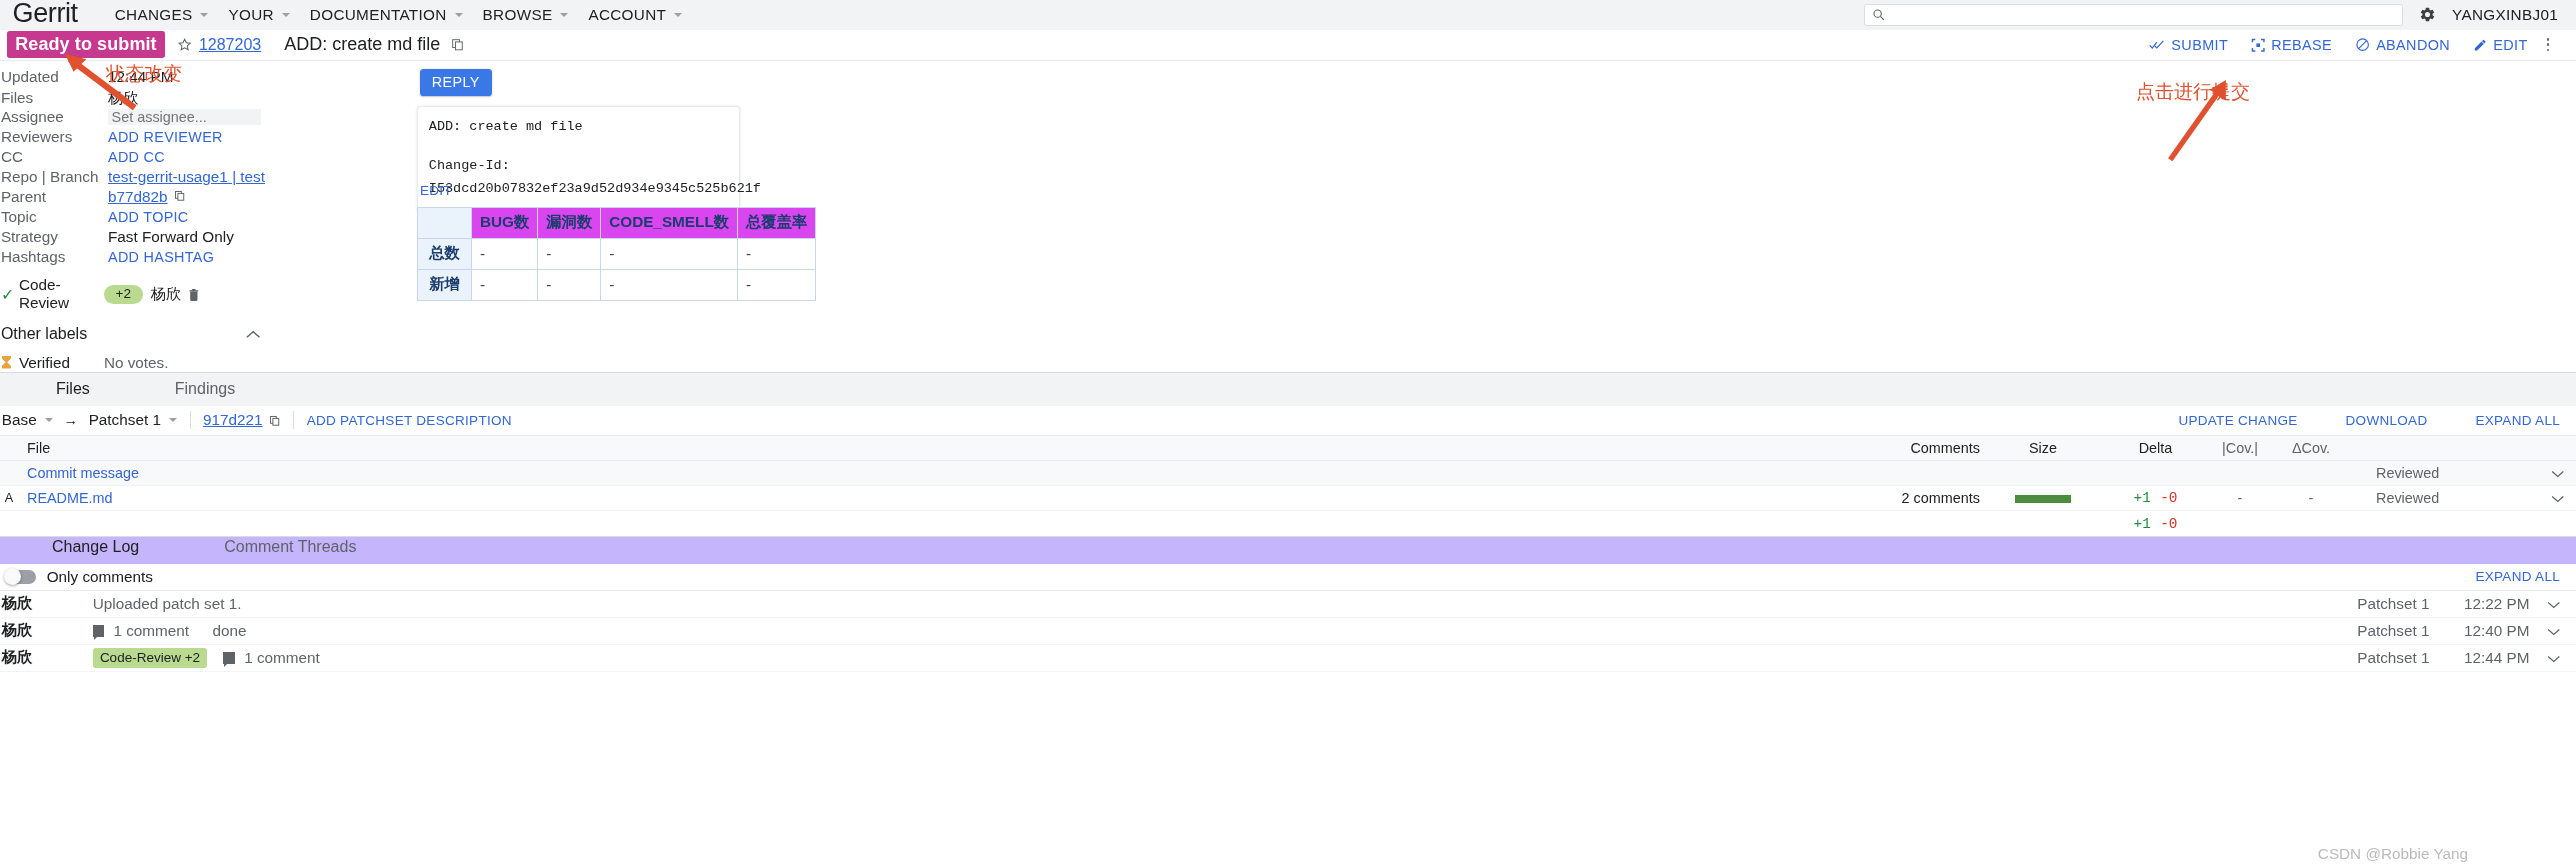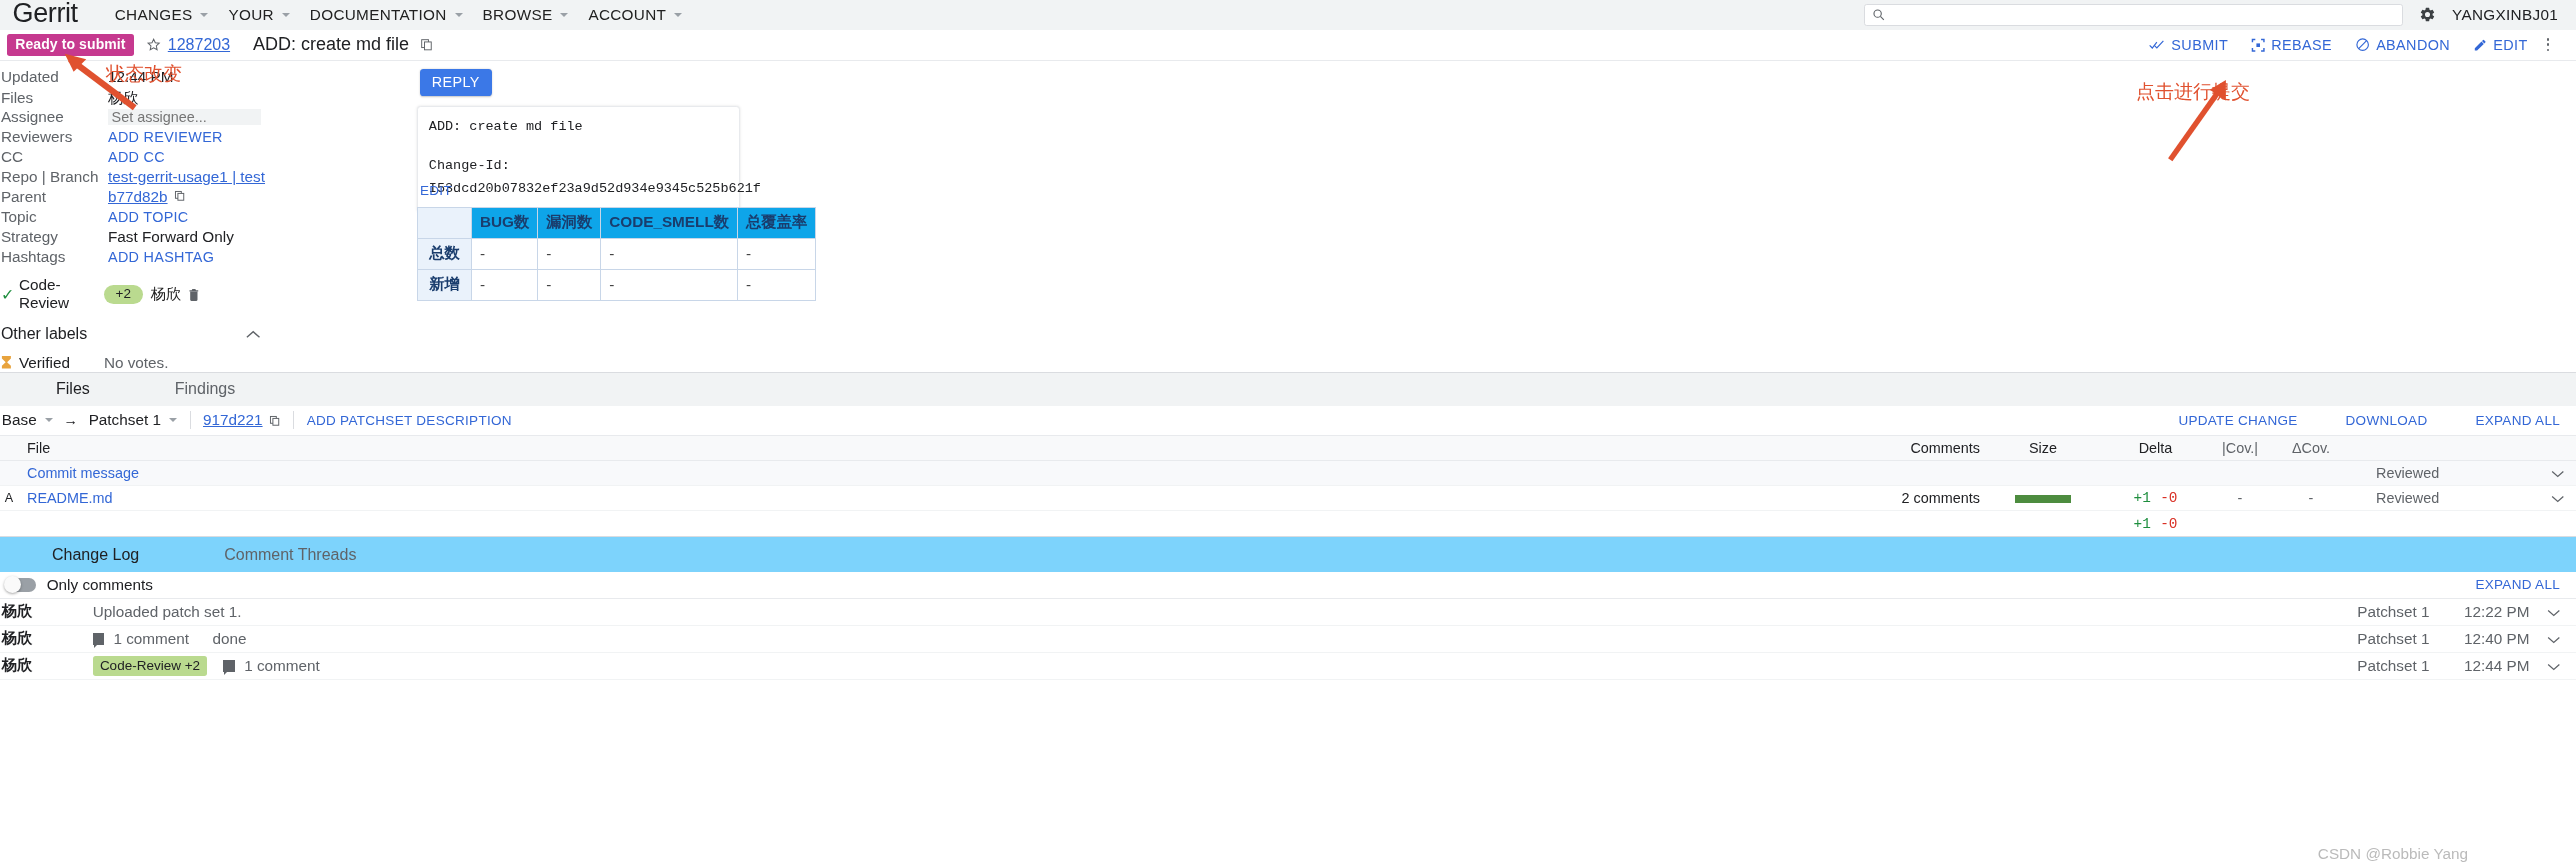--- a/index.html
+++ b/index.html
@@ -88,21 +88,21 @@
     height: 30.5px;
     background: #ffffff;
     display: flex;
     align-items: center;
     padding: 0 16px 0 7.2px;
     border-bottom: 0.9px solid #e8eaed;
   }
   .status-chip {
     background: #c6398f;
     color: #ffffff;
-    font-size: 14px;
+    font-size: 18px;
     font-weight: 700;
     padding: 2.7px 8px 3.6px;
     border-radius: 2.7px;
     letter-spacing: 0.1px;
     cursor: pointer;
   }
   .star-icon { margin-left: 12.6px; cursor: pointer; display: flex; }
   .change-num {
     color: #3367d6;
     font-size: 16px;
@@ -274,21 +274,21 @@
     border-collapse: collapse;
     font-size: 15.3px;
   }
   .metrics-table th, .metrics-table td {
     border: 0.9px solid #c8d6e8;
     padding: 4.5px 8px;
     text-align: center;
     height: 20px;
   }
   .metrics-table thead th {
-    background: #0ea5e9;
+    background: #d946ef;
     color: #1a3d6d;
     font-weight: 700;
     min-width: 56px;
   }
   .metrics-table thead th.corner { background: #eaf2fb; min-width: 54px; }
   .metrics-table tbody th {
     background: #eaf2fb;
     color: #1a3d6d;
     font-weight: 700;
   }
@@ -364,22 +364,22 @@
   .c-cov { width: 70px; text-align:center; color:#5f6368;}
   .c-dcov { width: 72px; text-align:center; color:#5f6368;}
   .c-reviewed { width: 193px; padding-left: 29px; color:#5f6368;}
   .c-chev { width: 36px; text-align:center; color:#5f6368; cursor:pointer;}
   .sizebar { display:inline-block; width: 56px; height:8px; background:#4d8c3f; }
   .plus { color:#1e8e3e; font-family:"Liberation Mono",monospace; }
   .minus { color:#d93025; font-family:"Liberation Mono",monospace; margin-left:5.4px;}
 
   
   .log-tabbar {
-    height: 36px;
-    background: #7dd3fc;
+    height: 28px;
+    background: #c4b5fd;
     border-top: 0.9px solid #dadce0;
     display: flex;
     align-items: flex-end;
     padding-left: 34px;
   }
   .only-bar {
     height: 27px;
     display:flex; align-items:center;
     padding: 0 16px 0 5.4px;
     border-bottom: 0.9px solid #e8eaed;

